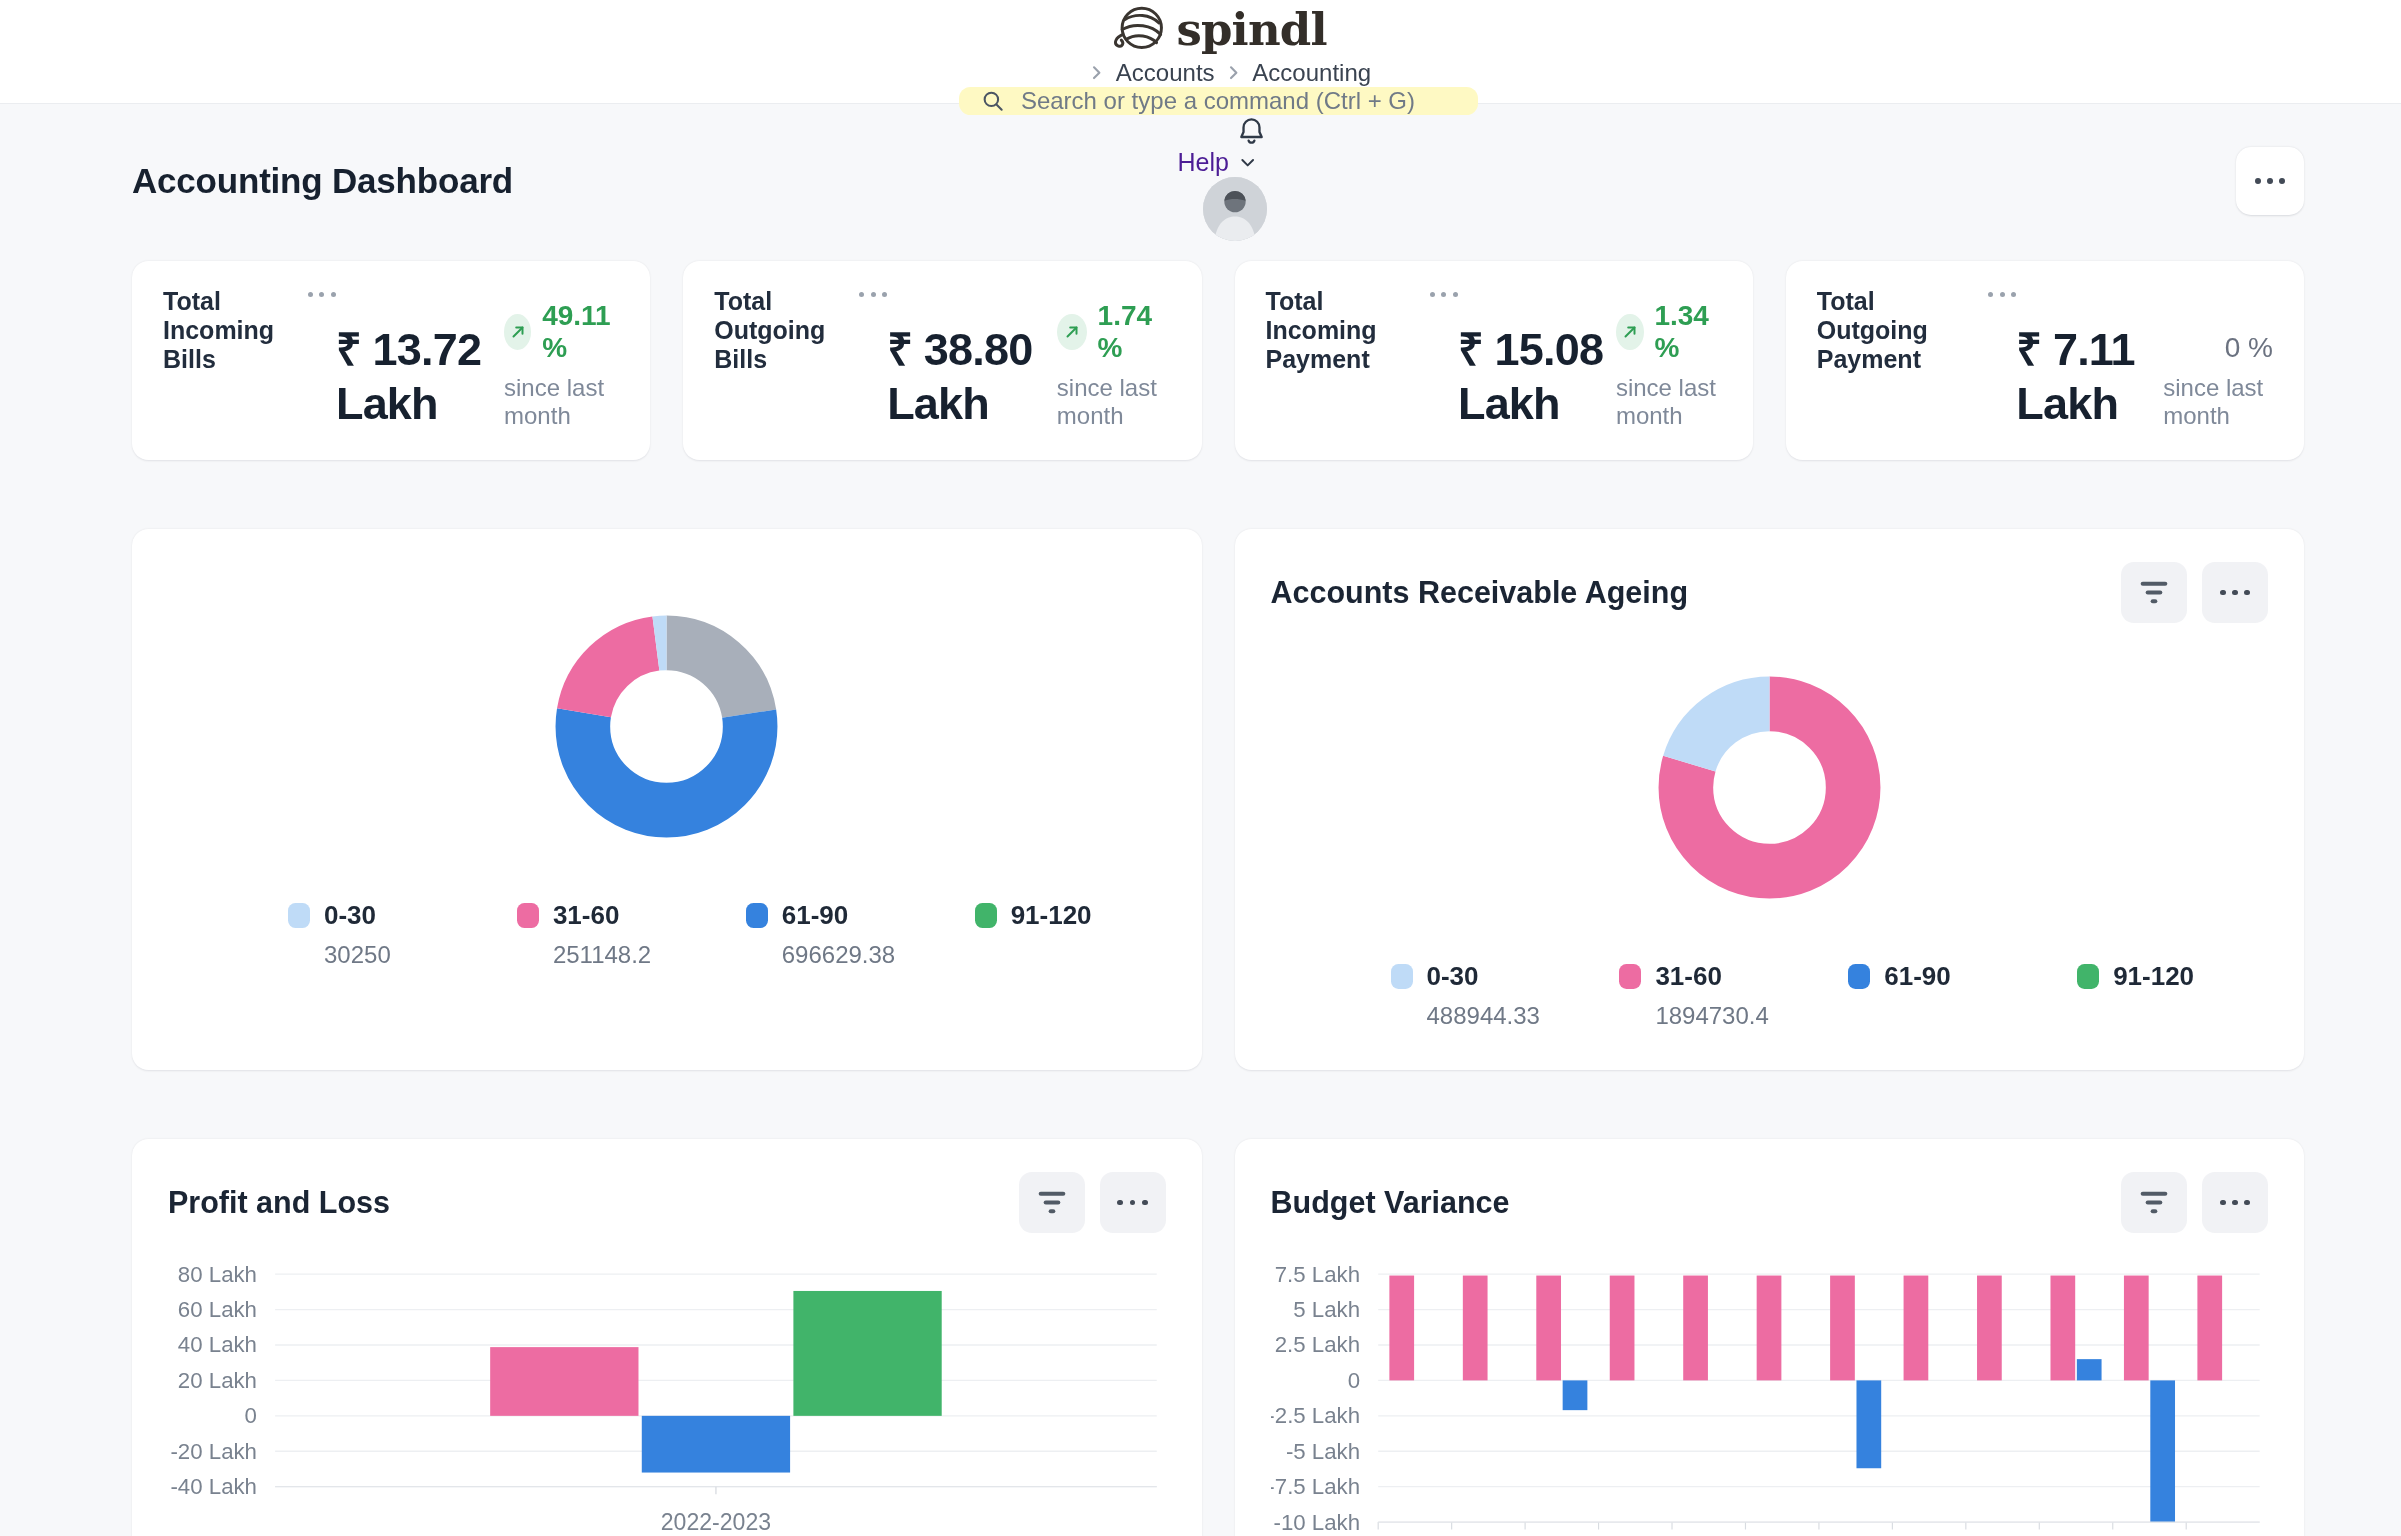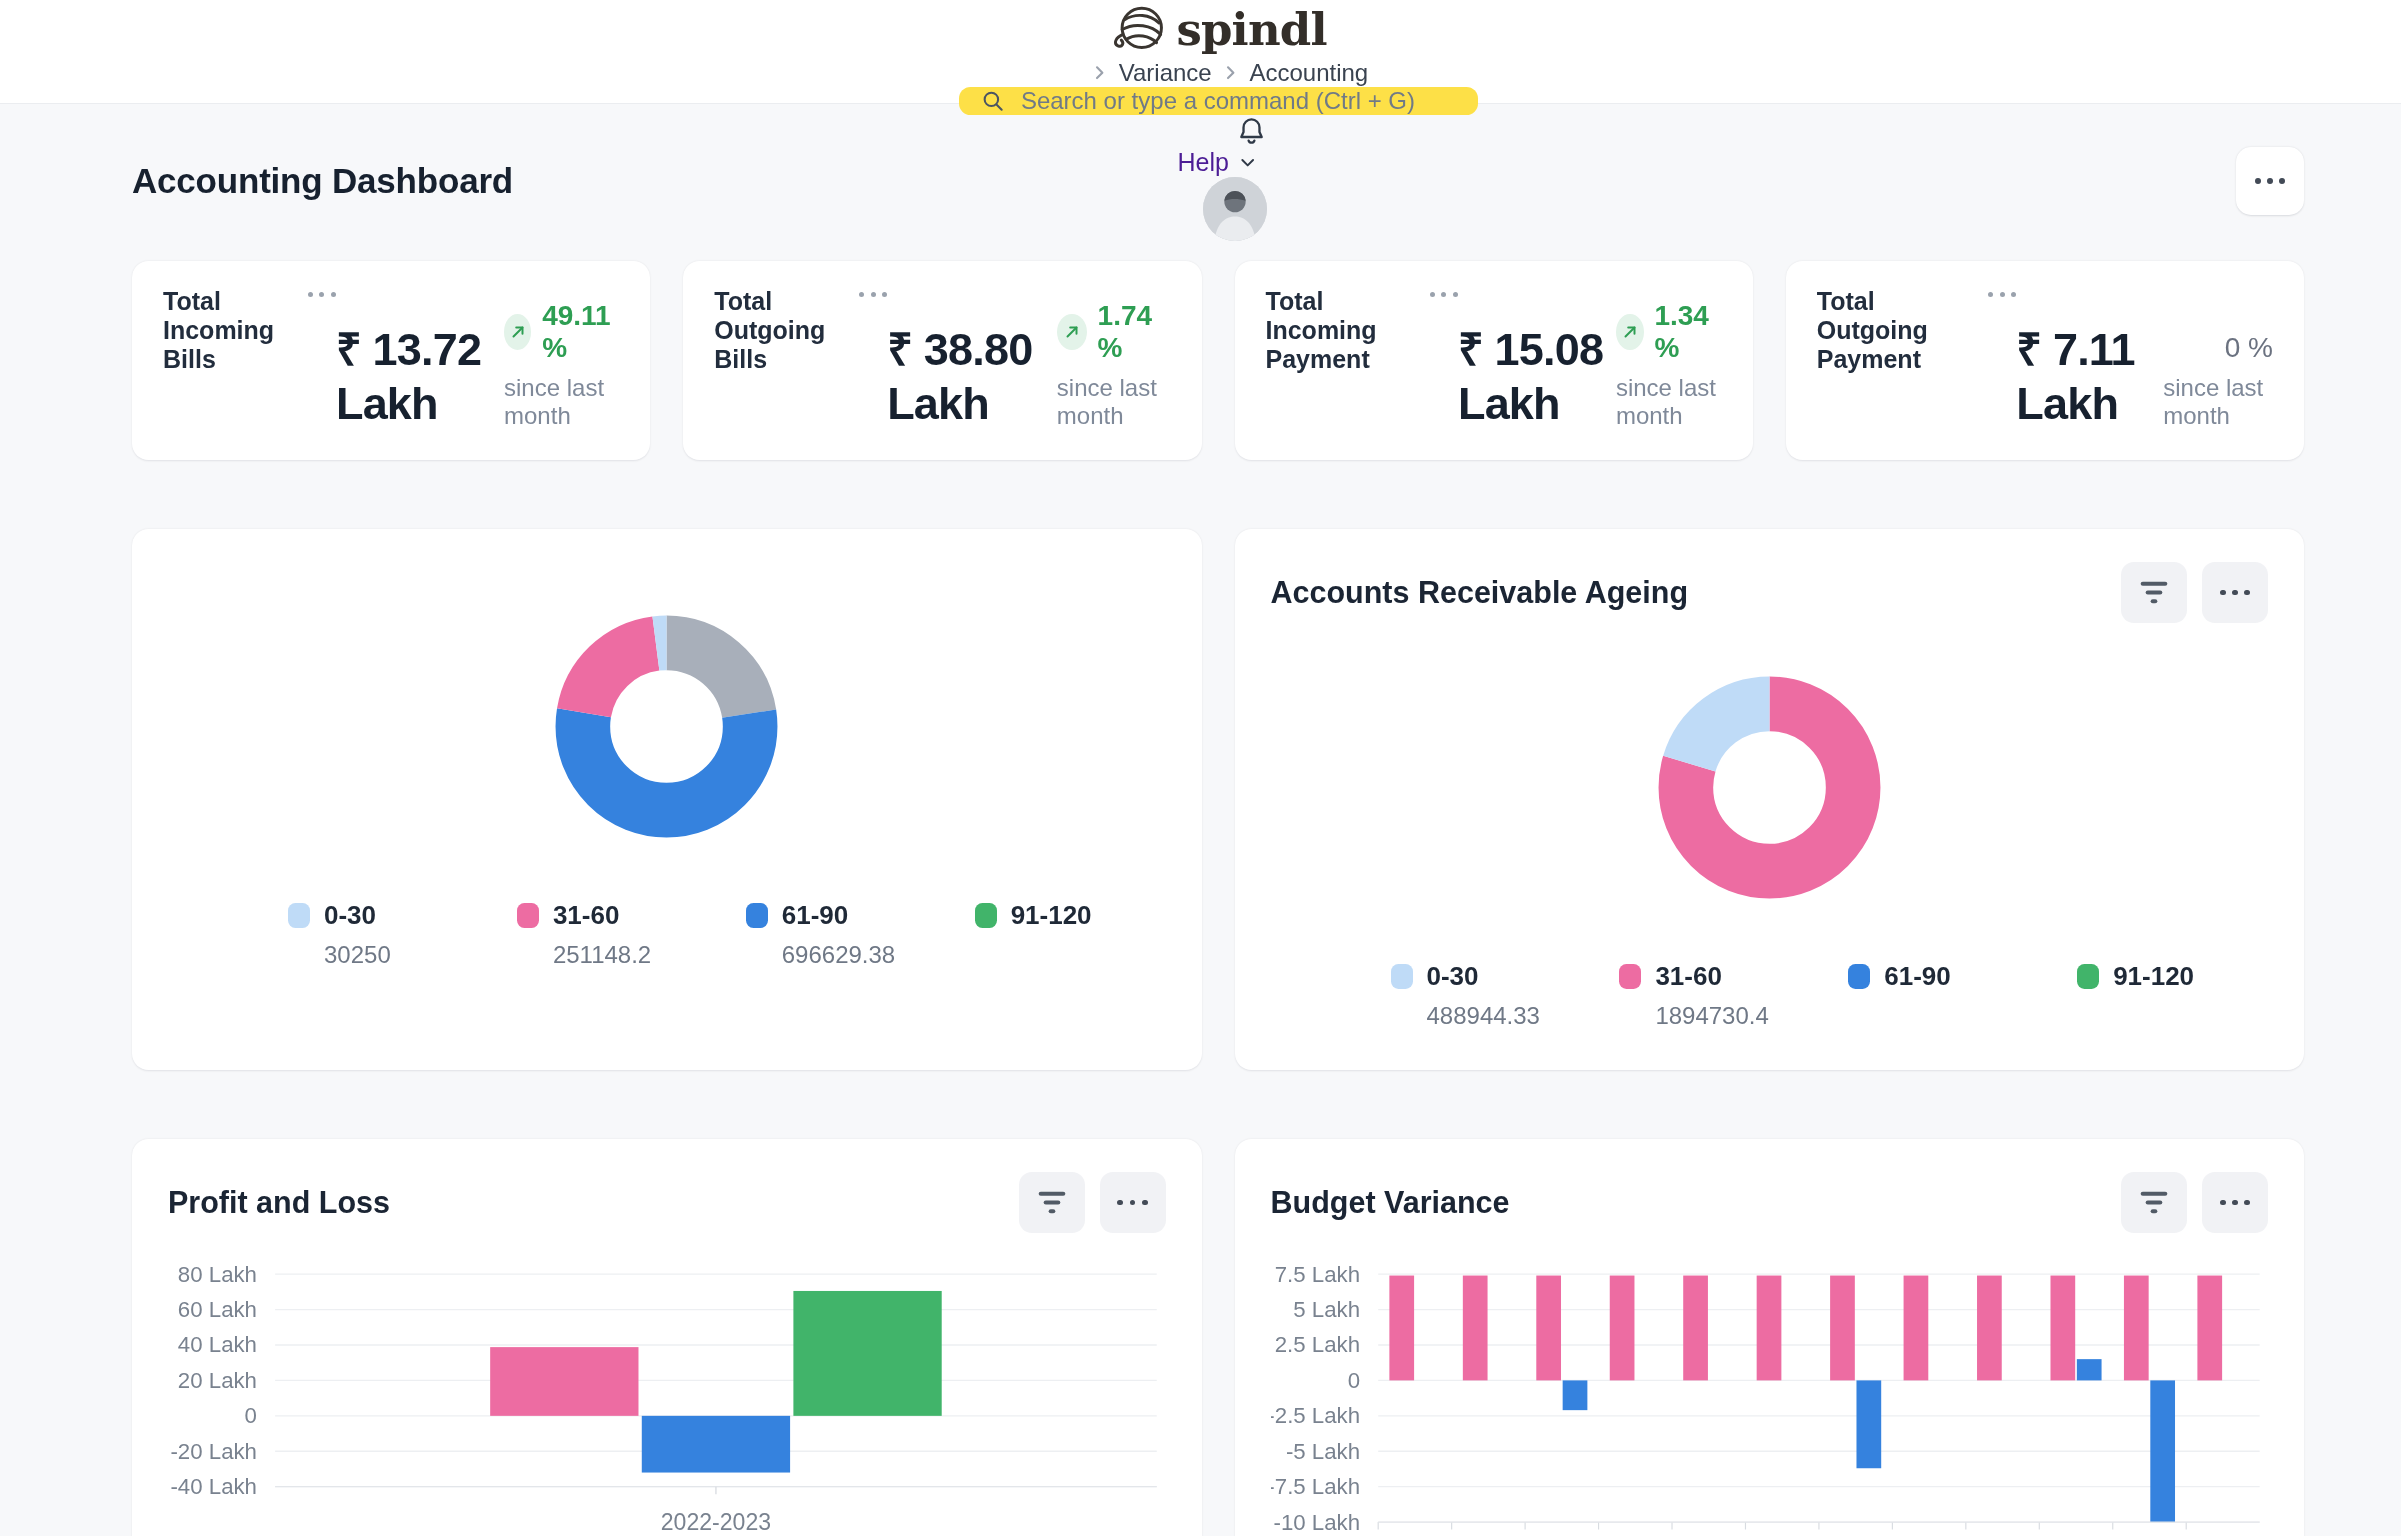--- a/index.html
+++ b/index.html
@@ -17,21 +17,21 @@
   .logo { display: flex; align-items: center; gap: 8.2px; cursor: pointer; }
   .logo-text {
     font-family: "DejaVu Serif", "Liberation Serif", serif;
     font-weight: 700; font-size: 45px; color: #332E29; letter-spacing: -0.8px;
   }
   .breadcrumb { display: flex; align-items: center; margin-left: 21.4px; gap: 8.2px; }
   .crumb { font-size: 24px; color: #3A4350; cursor: pointer; }
   .chev { display: flex; align-items: center; color: #9AA1AC; }
   .header-spacer { flex: 1; }
   .searchbar {
-    width: 519px; height: 61px; background: #fde047; border-radius: 11.5px;
+    width: 519px; height: 61px; background: #fef9c3; border-radius: 11.5px;
     display: flex; align-items: center; gap: 15px; padding: 0 21.4px; cursor: text;
   }
   .searchbar span { font-size: 24px; color: #707A87; }
   .bell-btn { margin-left: 66px; background: none; border: none; cursor: pointer; display: flex; }
   .header-divider { width: 1.6px; height: 48px; background: #D9DDE2; margin: 0 38px 0 41px; }
   .help-btn { display: flex; align-items: center; gap: 8.2px; background: none; border: none; cursor: pointer; }
   .help-btn span { font-size: 25px; color: #4c1d95; }
   .avatar {
     width: 64px; height: 64px; border-radius: 50%; overflow: hidden;
     background: #D7DADE; margin-left: 33px; cursor: pointer; flex: none;
@@ -105,21 +105,21 @@
       </g>
     </svg>
     <span class="logo-text">spindl</span>
   </div>
   <nav class="breadcrumb">
     <span class="chev">
       <svg width="21.4" height="21.4" viewBox="0 0 24 24" fill="none" stroke="#9AA1AC" stroke-width="2.4" stroke-linecap="round" stroke-linejoin="round">
           <polyline points="9 6 15 12 9 18"></polyline>
         </svg>
     </span>
-    <span class="crumb">Variance</span>
+    <span class="crumb">Accounts</span>
     <span class="chev">
       <svg width="21.4" height="21.4" viewBox="0 0 24 24" fill="none" stroke="#9AA1AC" stroke-width="2.4" stroke-linecap="round" stroke-linejoin="round">
           <polyline points="9 6 15 12 9 18"></polyline>
         </svg>
     </span>
     <span class="crumb">Accounting</span>
   </nav>
   <div class="header-spacer"></div>
   <div class="searchbar">
     <svg width="26" height="26" viewBox="0 0 24 24" fill="none" stroke="#4B5563" stroke-width="1.9" stroke-linecap="round">

